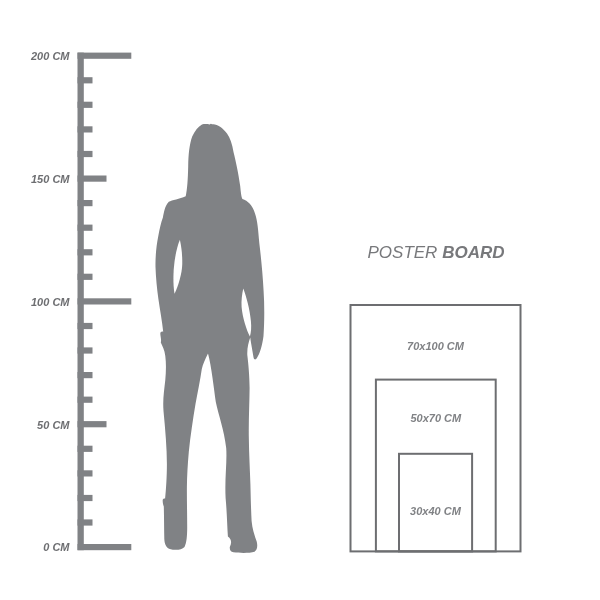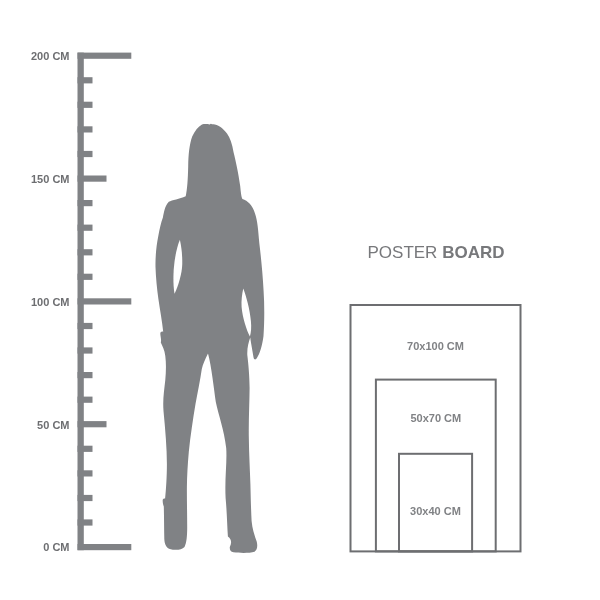--- a/index.html
+++ b/index.html
@@ -1,16 +1,16 @@
 <!DOCTYPE html>
 <html><head>
 <meta charset="utf-8">
 <style>
 html,body{margin:0;padding:0;background:#ffffff;}
-#page{width:600px;height:600px;position:relative;overflow:hidden;background:#ffffff;}
+#page{width:600px;height:600px;position:relative;overflow:hidden;background:#ffffff;font-style:italic;}
 svg{display:block;}
 text{font-family:"Liberation Sans", sans-serif;}
 </style>
 </head>
 <body>
 <div id="page">
 <svg width="600" height="600" viewBox="0 0 600 600">
 
   <g fill="#808285">
     <rect x="77.5" y="52.6" width="6.3" height="497.6"></rect>

